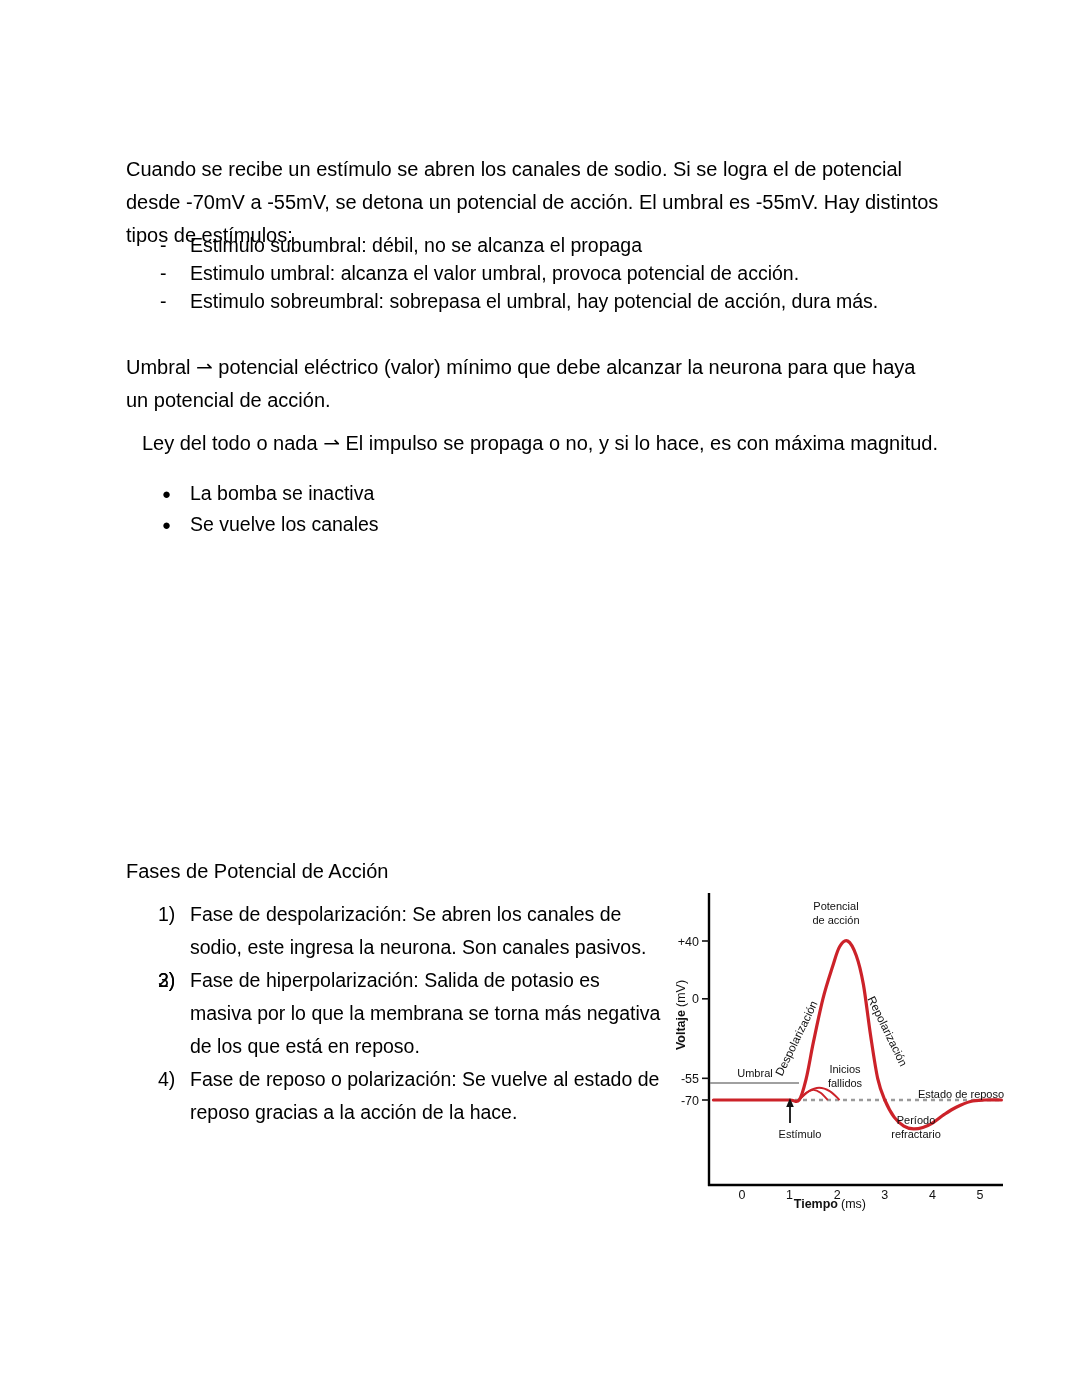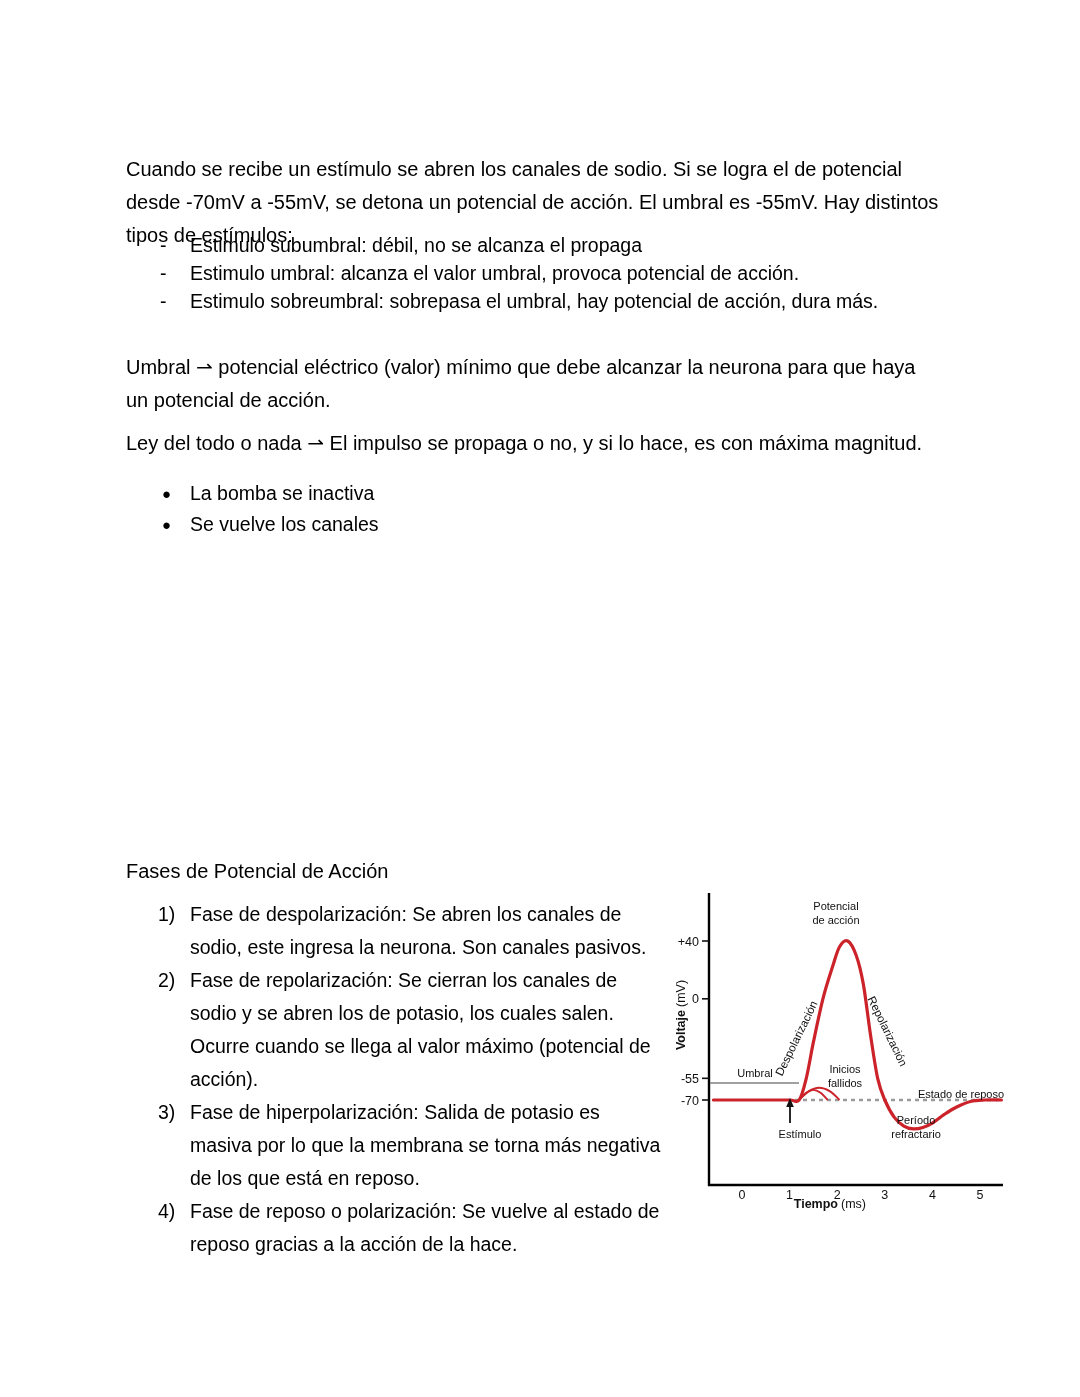--- a/index.html
+++ b/index.html
@@ -97,21 +97,21 @@
       <span>Estimulo umbral: alcanza el valor umbral, provoca potencial de acción.</span>
     </li>
     <li>
       <span class="marker">-</span>
       <span>Estimulo sobreumbral: sobrepasa el umbral, hay potencial de acción, dura más.</span>
     </li>
   </ul>
 
   <p class="para para-narrow" style="top:331px;">Umbral  ⇀  potencial eléctrico (valor) mínimo que debe alcanzar la neurona para que haya un potencial de acción.</p>
 
-  <p class="para para-narrow" style="top:407px;">Ley del todo o nada  ⇀  El impulso se propaga o no, y si lo hace, es con máxima magnitud.</p>
+  <p class="para para-narrow" style="top:407px;text-align:right;">Ley del todo o nada  ⇀  El impulso se propaga o no, y si lo hace, es con máxima magnitud.</p>
 
   <ul class="bullet-list" style="top:478px;">
     <li>
       <span class="marker">●</span>
       <span>La bomba se inactiva</span>
     </li>
     <li>
       <span class="marker">●</span>
       <span>Se vuelve los canales</span>
     </li>
@@ -119,21 +119,20 @@
 
   <div class="section-title" style="top:857px;">Fases de Potencial de Acción</div>
 
   <ol class="num-list" style="top:898px; width:540px;">
     <li>
       <span class="marker">1)</span>
       <span>Fase de despolarización: Se abren los canales de sodio, este ingresa la neurona. Son canales pasivos.</span>
     </li>
     <li>
       <span class="marker">2)</span>
-      <span>Fase de repolarización: Se cierran los canales de sodio y se abren los de potasio, los cuales salen. Ocurre cuando se llega al valor máximo (potencial de acción).</span>
     </li>
     <li>
       <span class="marker">3)</span>
       <span>Fase de hiperpolarización: Salida de potasio es masiva por lo que la membrana se torna más negativa de los que está en reposo.</span>
     </li>
     <li>
       <span class="marker">4)</span>
       <span>Fase de reposo o polarización: Se vuelve al estado de reposo gracias a la acción de la hace.</span>
     </li>
   </ol>

